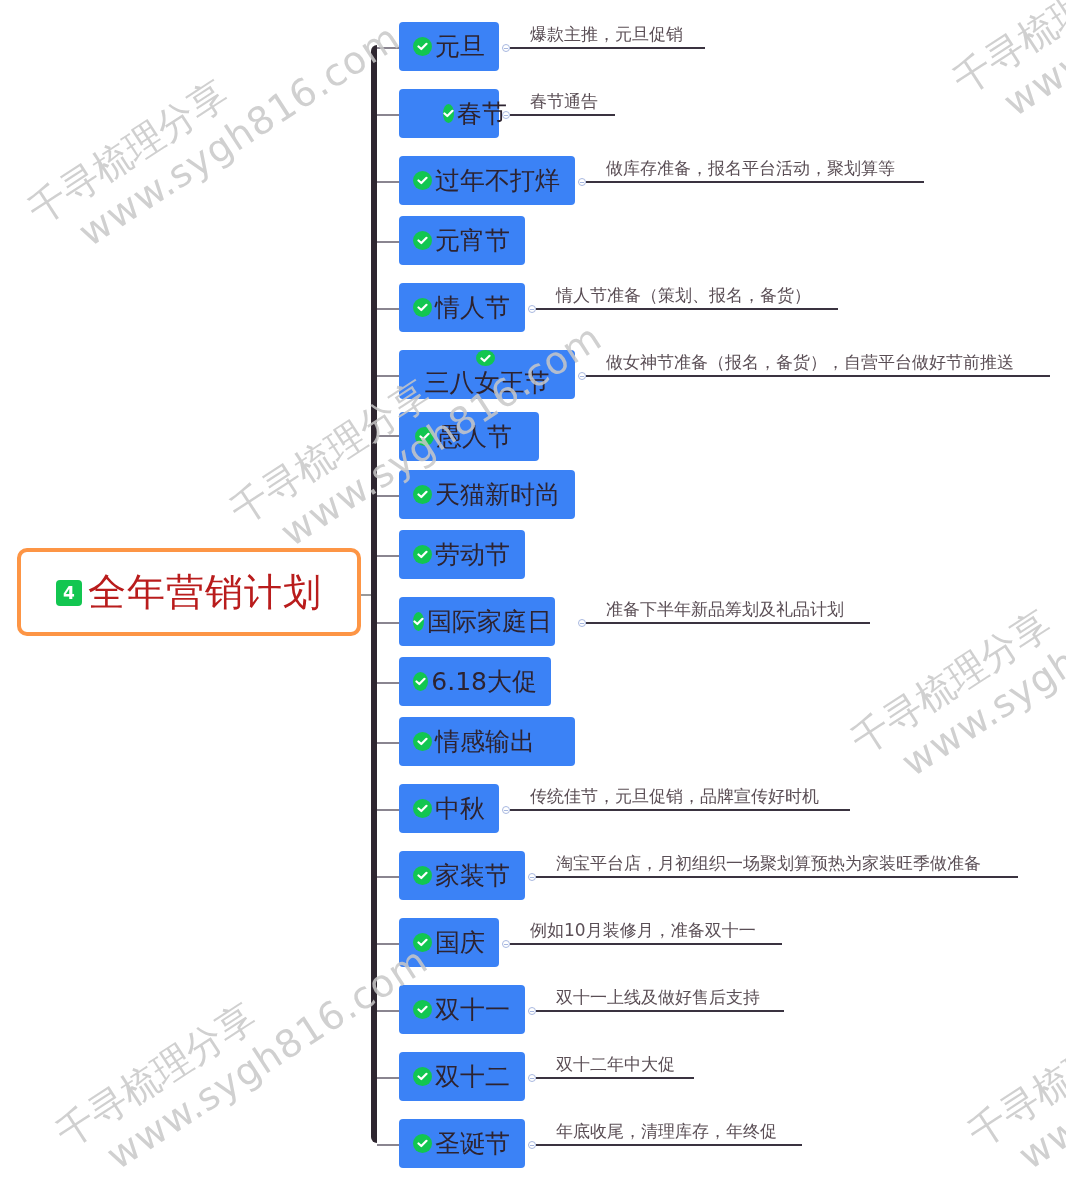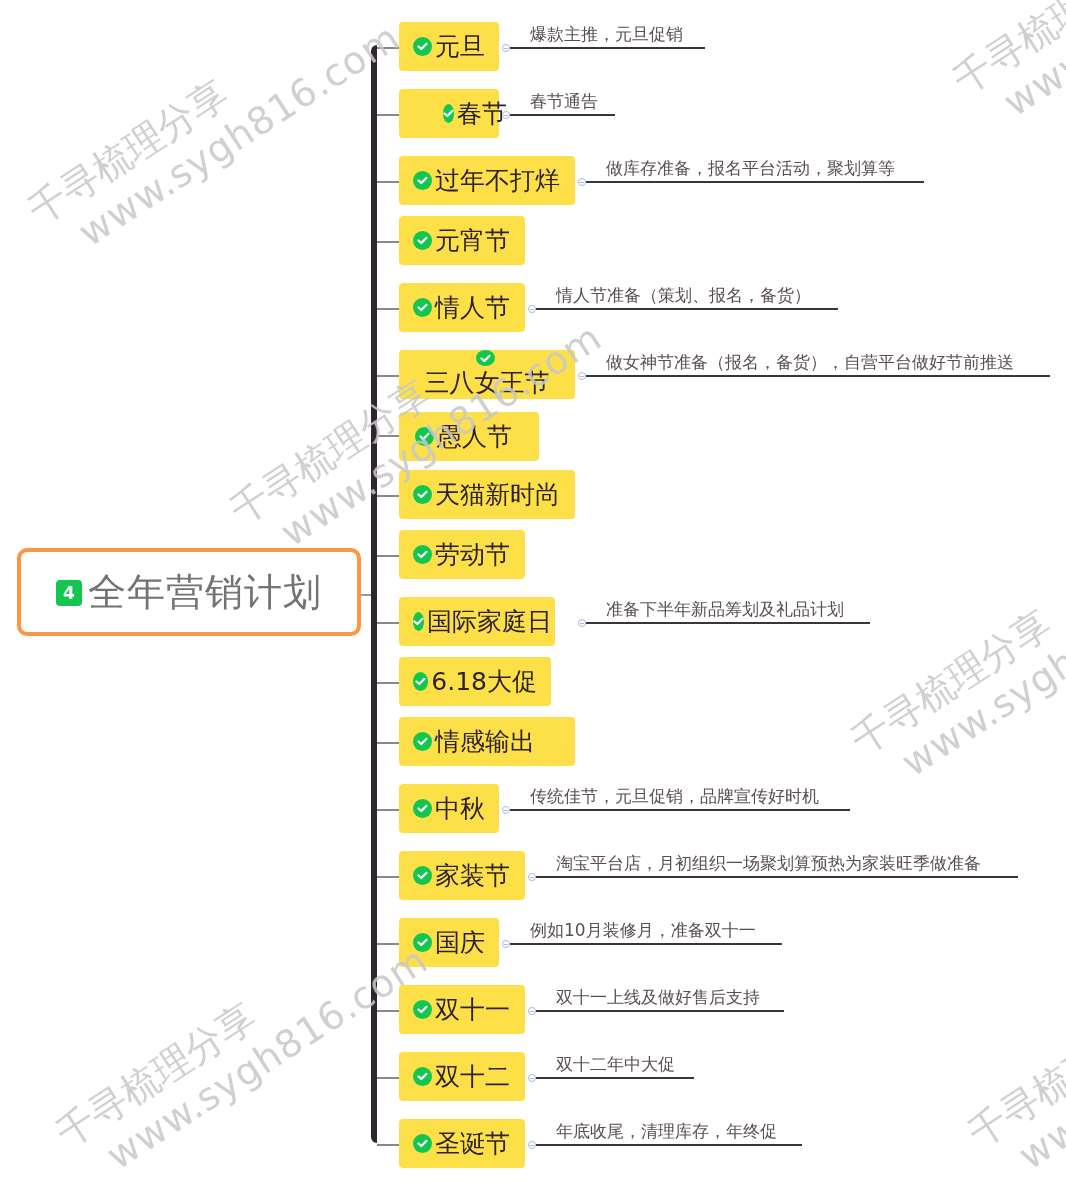--- a/index.html
+++ b/index.html
@@ -19,31 +19,31 @@
   .root {
     position: absolute; left: 17px; top: 548px; width: 344px; height: 88px;
     border: 4px solid #fd9545; border-radius: 10px; background: #fff;
     box-sizing: border-box; display: flex; align-items: center; justify-content: center;
   }
   .root .badge {
     width: 26px; height: 26px; background: #12c650; color: #fff; border-radius: 4px;
     font-size: 17px; font-weight: bold; display: flex; align-items: center; justify-content: center;
     margin-right: 6px; margin-top: 2px;
   }
-  .root .title { font-size: 38px; color: #737373; letter-spacing: 1px; }
+  .root .title { font-size: 38px; color: #b91c1c; letter-spacing: 1px; }
 
   .spine {
     position: absolute; left: 371px; top: 45px; width: 6px; height: 1098px;
     background: #2e2630; border-radius: 8px 0 0 8px;
   }
   .root-link { position: absolute; left: 361px; top: 594px; width: 12px; height: 2px; background: #999; }
 
   .branch { position: absolute; left: 377px; height: 2px; width: 24px; background: #8a8590; }
   .node {
-    position: absolute; left: 399px; height: 49px; background: #fde047; border-radius: 4px;
+    position: absolute; left: 399px; height: 49px; background: #3b82f6; border-radius: 4px;
     display: flex; align-items: center; padding: 0 14px 0 14px; box-sizing: border-box;
     cursor: pointer;
   }
   .node .check {
     width: 19px; height: 19px; border-radius: 50%; background: #12c650;
     display: inline-flex; align-items: center; justify-content: center; margin-right: 3px;
   }
   .node .label { font-size: 25px; color: #2d2330; white-space: nowrap; }
 
   .collapse {

